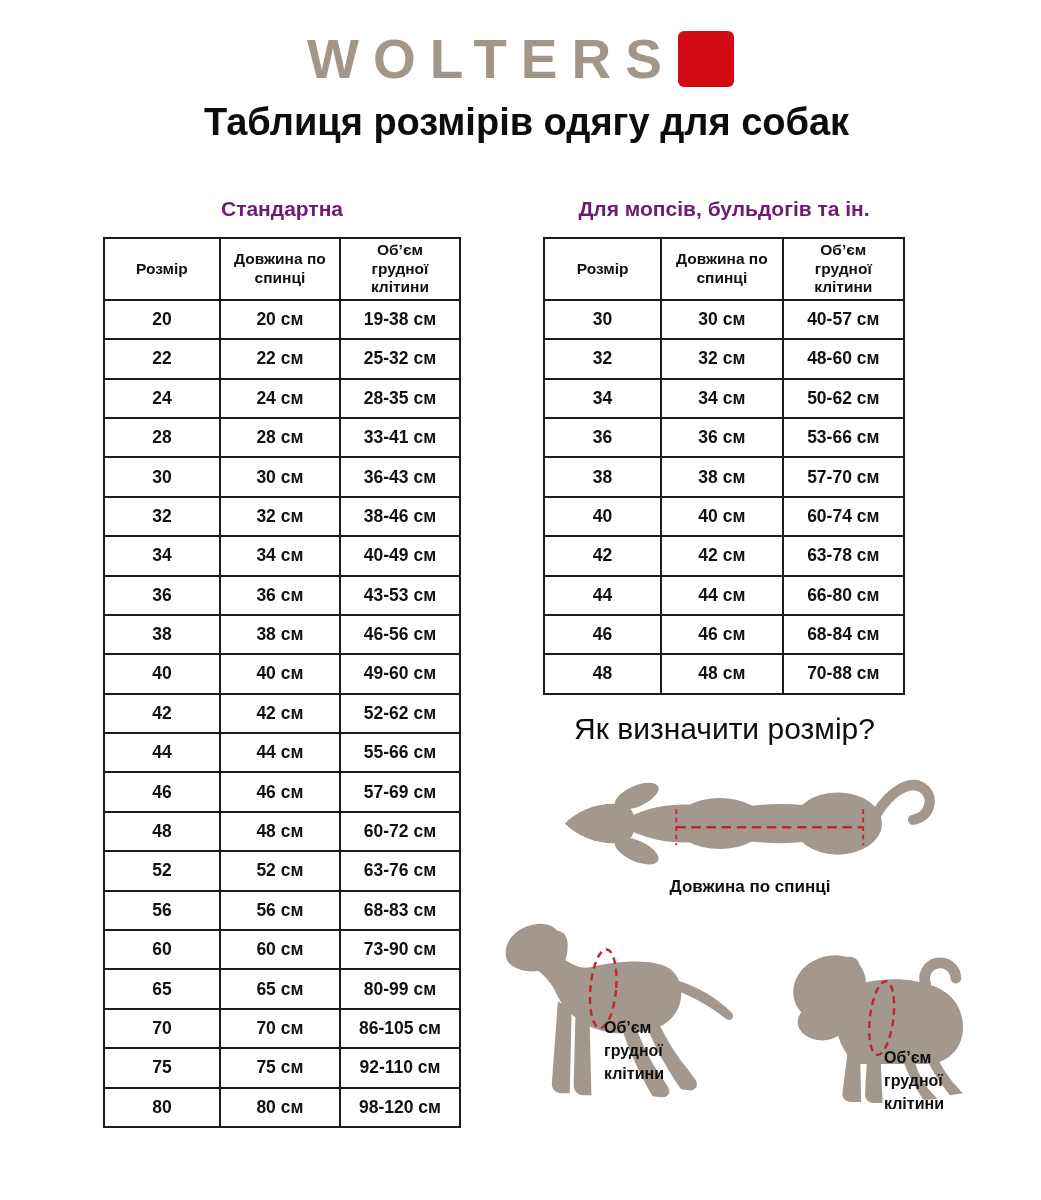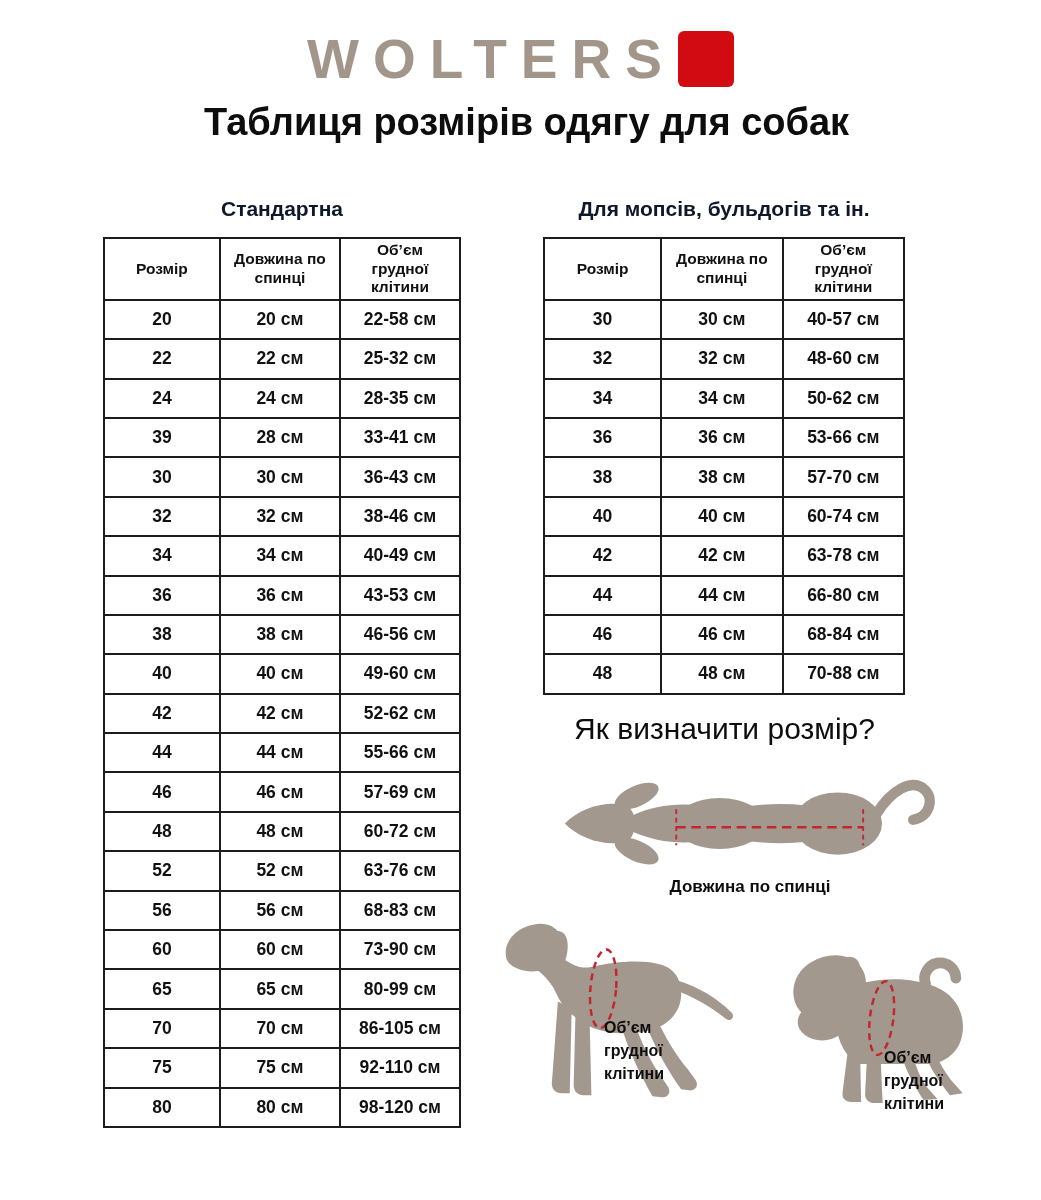--- a/index.html
+++ b/index.html
@@ -11,21 +11,21 @@
   .logo-row { position:absolute; top:31px; left:0; width:100%;
     display:flex; justify-content:center; align-items:center; }
   .logo-text { font-size:55px; font-weight:bold; letter-spacing:14px;
     line-height:1; color:#a2968b; }
   .logo-square { width:56px; height:56px; background:#d20a11; border-radius:6px; margin-left:2px; }
   
   .title { position:absolute; top:101px; left:0; width:100%; margin:0;
     text-align:center; font-size:38px; font-weight:bold; color:#0d0d0d;padding-left:6px; }
   
   .caption { position:absolute; top:197px; font-size:21px; font-weight:bold;
-    text-align:center; color:#0f172a; }
+    text-align:center; color:#701a75; }
   .caption-left  { left:103px; width:358px; }
   .caption-right { left:543px; width:362px; }
   
   .size-table { position:absolute; border-collapse:collapse; table-layout:fixed; background:#fff; }
   .table-left  { left:103px; top:237px; width:358px; }
   .table-right { left:543px; top:237px; width:362px; }
   .size-table th, .size-table td {
     border:2px solid #1c1c1c; text-align:center; vertical-align:middle;
     font-weight:bold; color:#111;
   }
@@ -68,34 +68,34 @@
       <tr>
         <th style="width:32.4%">Розмір</th>
         <th style="width:33.8%">Довжина по спинці</th>
         <th style="width:33.8%">Об’єм грудної клітини</th>
       </tr>
     </thead>
     <tbody>
         <tr>
           <td>20</td>
           <td>20 см</td>
-          <td>22-58 см</td>
+          <td>19-38 см</td>
         </tr>
         <tr>
           <td>22</td>
           <td>22 см</td>
           <td>25-32 см</td>
         </tr>
         <tr>
           <td>24</td>
           <td>24 см</td>
           <td>28-35 см</td>
         </tr>
         <tr>
-          <td>39</td>
+          <td>28</td>
           <td>28 см</td>
           <td>33-41 см</td>
         </tr>
         <tr>
           <td>30</td>
           <td>30 см</td>
           <td>36-43 см</td>
         </tr>
         <tr>
           <td>32</td>

